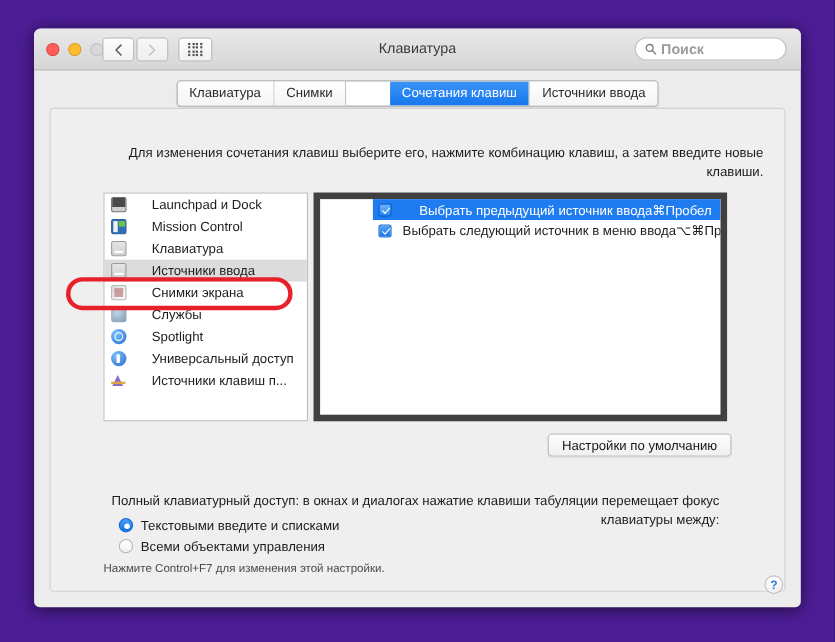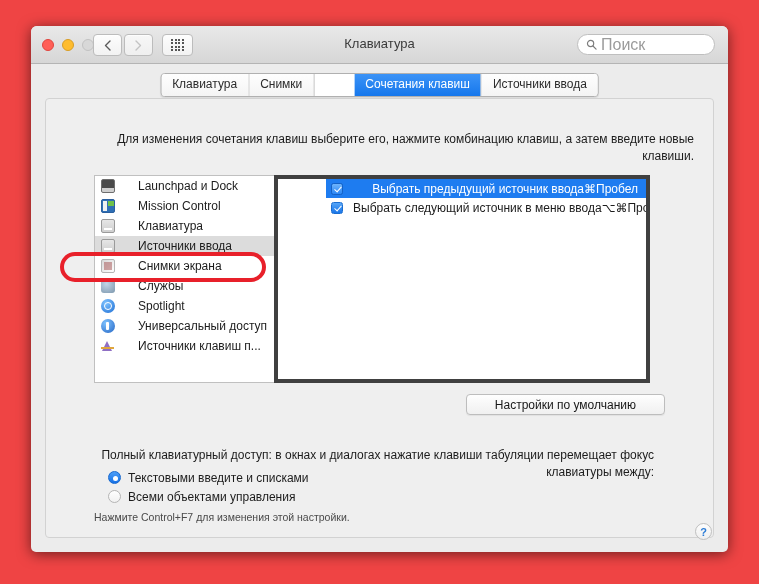--- a/index.html
+++ b/index.html
@@ -3,21 +3,21 @@
 <meta charset="utf-8">
 <style>
   * { box-sizing: border-box; margin: 0; padding: 0; }
   html, body {
     width: 759px; height: 584px;
     background: #000000;
     font-family: "Liberation Sans", sans-serif;
     overflow: hidden;
   }
 
-  #stage { position: relative; width: 759px; height: 584px; background: #ef4444; }
+  #stage { position: relative; width: 759px; height: 584px; background: #4c1d95; }
 
   
   .window {
     position: absolute;
     left: 31px; top: 26px;
     width: 697px; height: 526px;
     background: #ececec;
     border-radius: 6px 6px 5px 5px;
     box-shadow: 0 2px 14px rgba(0,0,0,0.55);
     overflow: hidden;
@@ -65,21 +65,21 @@
   .searchbox {
     position: absolute; right: 13px; top: 8px;
     width: 138px; height: 21px;
     background: #fff;
     border: 1px solid #bfbfbf;
     border-radius: 11px;
     display: flex; align-items: center;
     padding: 0 8px;
   }
   .searchbox .mag { width: 11px; height: 11px; flex: 0 0 auto; margin-right: 4px; }
-  .searchbox .ph { font-size: 16px; color: #9b9b9b; }
+  .searchbox .ph { font-size: 13px; color: #9b9b9b; font-weight: bold; }
 
   
   .tabzone { position: relative; height: 34px; }
   .tabs {
     position: absolute; left: 50%; transform: translateX(-50%);
     top: 9px;
     display: flex;
     border: 1px solid #b0b0b0;
     border-radius: 4px;
     overflow: hidden;
@@ -146,24 +146,24 @@
   .ico-services { background:radial-gradient(circle at 40% 35%, #c3d6e8, #7d97ad); border-radius:3px; }
   .ico-spotlight { background:radial-gradient(circle at 35% 30%, #7ec2ff, #1f6fd4); border-radius:50%; }
   .ico-spotlight::after { content:''; position:absolute; left:3px; top:3px; width:6px; height:6px; border:1.3px solid #fff; border-radius:50%; }
   .ico-universal { background:radial-gradient(circle at 35% 30%, #7ec2ff, #2566c4); border-radius:50%; }
   .ico-universal::after { content:''; position:absolute; left:5px; top:3px; width:3px; height:8px; background:#fff; border-radius:1px; }
   .ico-shortcuts { background:transparent; }
   .ico-shortcuts::before { content:''; position:absolute; left:1px; top:2px; width:0;height:0;border-left:5px solid transparent;border-right:5px solid transparent;border-bottom:10px solid #8f6fc4; }
   .ico-shortcuts::after { content:''; position:absolute; left:0px; top:8px; width:13px; height:2px; background:#e0a63c; }
 
   .shortcutlist {
-    position: absolute; left: 228px; top: 76px;
+    position: absolute; left: 239px; top: 76px;
     width: 376px; height: 208px;
     background: #fff;
-    border: 4px solid #404040;
+    border: 6px solid #404040;
     overflow: hidden;
     padding-left: 48px;
   }
   .sc-row { display: flex; align-items: center; height: 19px; padding: 0 8px 0 5px; }
   .sc-row.selected { background: #1e7cf0; }
   .sc-row.selected .sc-label, .sc-row.selected .sc-key { color: #fff; }
   .cb {
     width: 12px; height: 12px; border-radius: 2.5px;
     background: linear-gradient(to bottom,#55a5f8,#1a76e8);
     border: 1px solid #1a6ed2;
@@ -176,21 +176,21 @@
     border: solid #fff; border-width: 0 1.6px 1.6px 0;
     transform: rotate(42deg);
   }
   .sc-row.selected .cb { background: linear-gradient(to bottom,#6fb4fb,#2a86f5); border-color:#1461c4; }
   .sc-label { font-size: 12px; color: #1c1c1c; flex: 1 1 auto; white-space: nowrap; }
   .sc-key { font-size: 12px; color: #1c1c1c; white-space: nowrap; }
 
   
   .defaults-btn {
     position: absolute; right: 48px; top: 295px;
-    height: 21px; padding: 0 28px;
+    height: 21px; padding: 0 12px;
     display: flex; align-items: center;
     font-size: 12px; color: #171717;
     background: linear-gradient(to bottom,#fefefe,#f0f0f0);
     border: 1px solid #bdbdbd; border-radius: 4px;
     box-shadow: 0 1px 1px rgba(0,0,0,.06);
     white-space: nowrap;
   }
 
   
   .fka-text {

